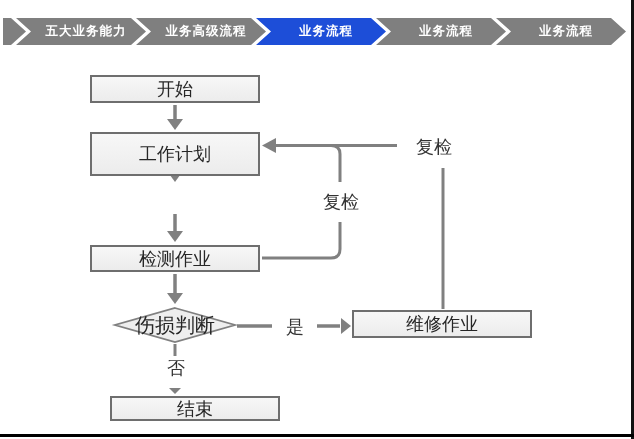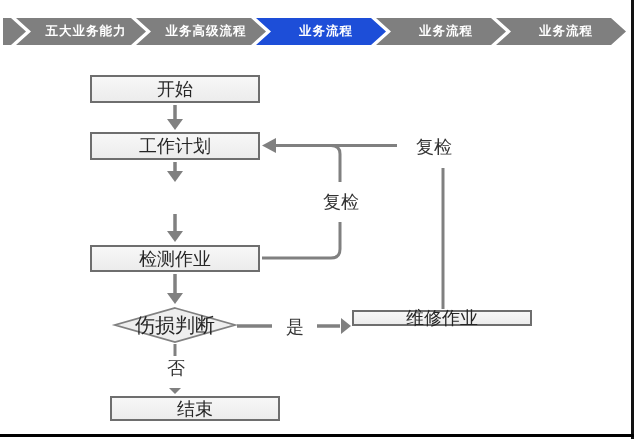--- a/index.html
+++ b/index.html
@@ -22,31 +22,31 @@
     display:flex; align-items:center; justify-content:center;
     font-size:12.5px; font-weight:bold; letter-spacing:1px;
     clip-path:polygon(0 0, calc(100% - 15px) 0, 100% 50%, calc(100% - 15px) 100%, 0 100%, 15px 50%);
     padding-left:10px;
   }
   .chevron.active{ background:#1d4ed8; }
   .c1{left:16px;} .c2{left:136px;} .c3{left:256px;} .c4{left:376px;} .c5{left:496px;}
 
   
   .node{
-    position:absolute; left:90px; width:170px; height:28px;
+    position:absolute; left:90px; width:170px; height:44px;
     background:linear-gradient(#f7f7f7,#ececec);
     border:2px solid #6e6e6e;
     display:flex; align-items:center; justify-content:center;
     font-size:18px; color:#262626;
   }
   .n-start{top:75px; height:28px;}
   .n-plan{top:132px;}
   .n-order{top:185px; height:27px;}
   .n-inspect{top:245px; height:27px;}
-  .n-repair{left:352px; top:310px; width:180px; height:16px;}
+  .n-repair{left:352px; top:310px; width:180px; height:28px;}
   .n-end{top:396px; height:25px;margin-left:20px;}
 
   .diamond-label{
     position:absolute; left:115px; top:315px; width:120px; height:20px;
     display:flex; align-items:center; justify-content:center;
     font-size:20px; color:#262626;
   }
 
   .edge-label{
     position:absolute; font-size:18px; color:#333333; background:#ffffff;

